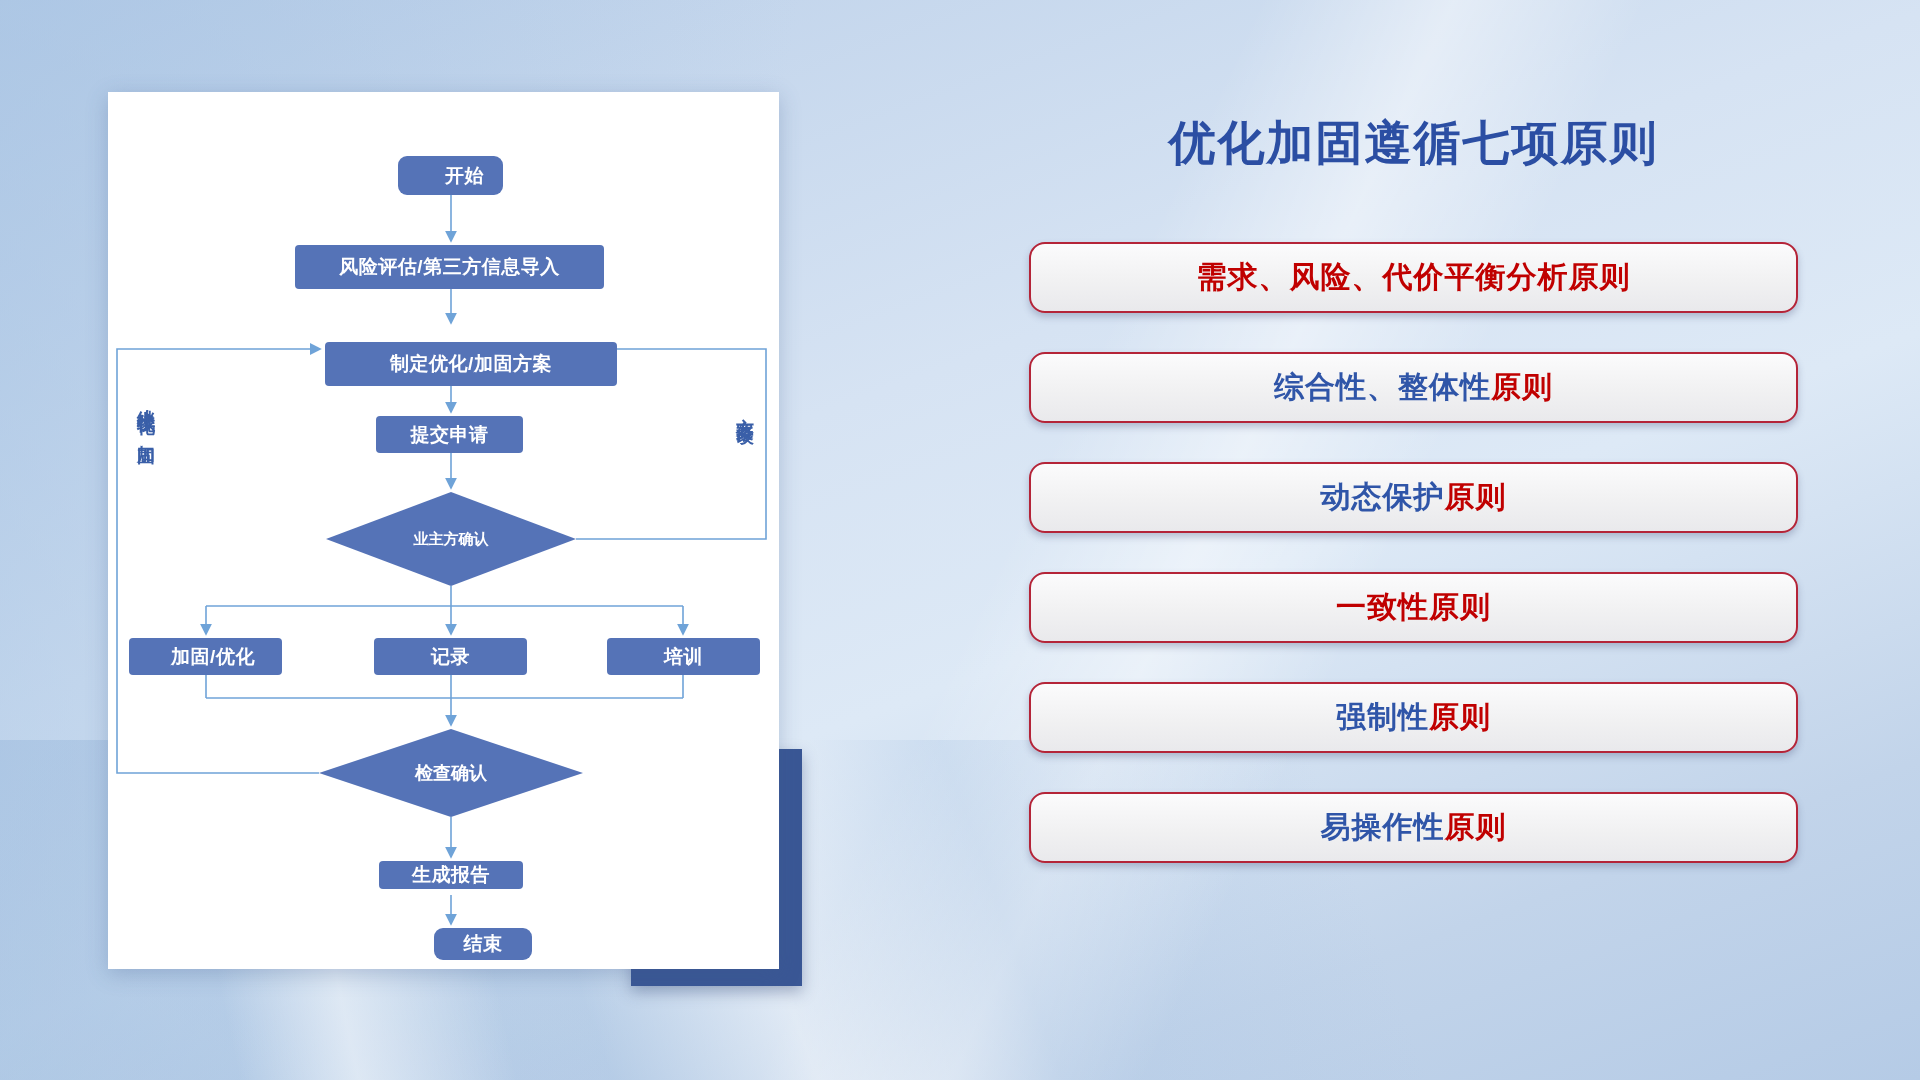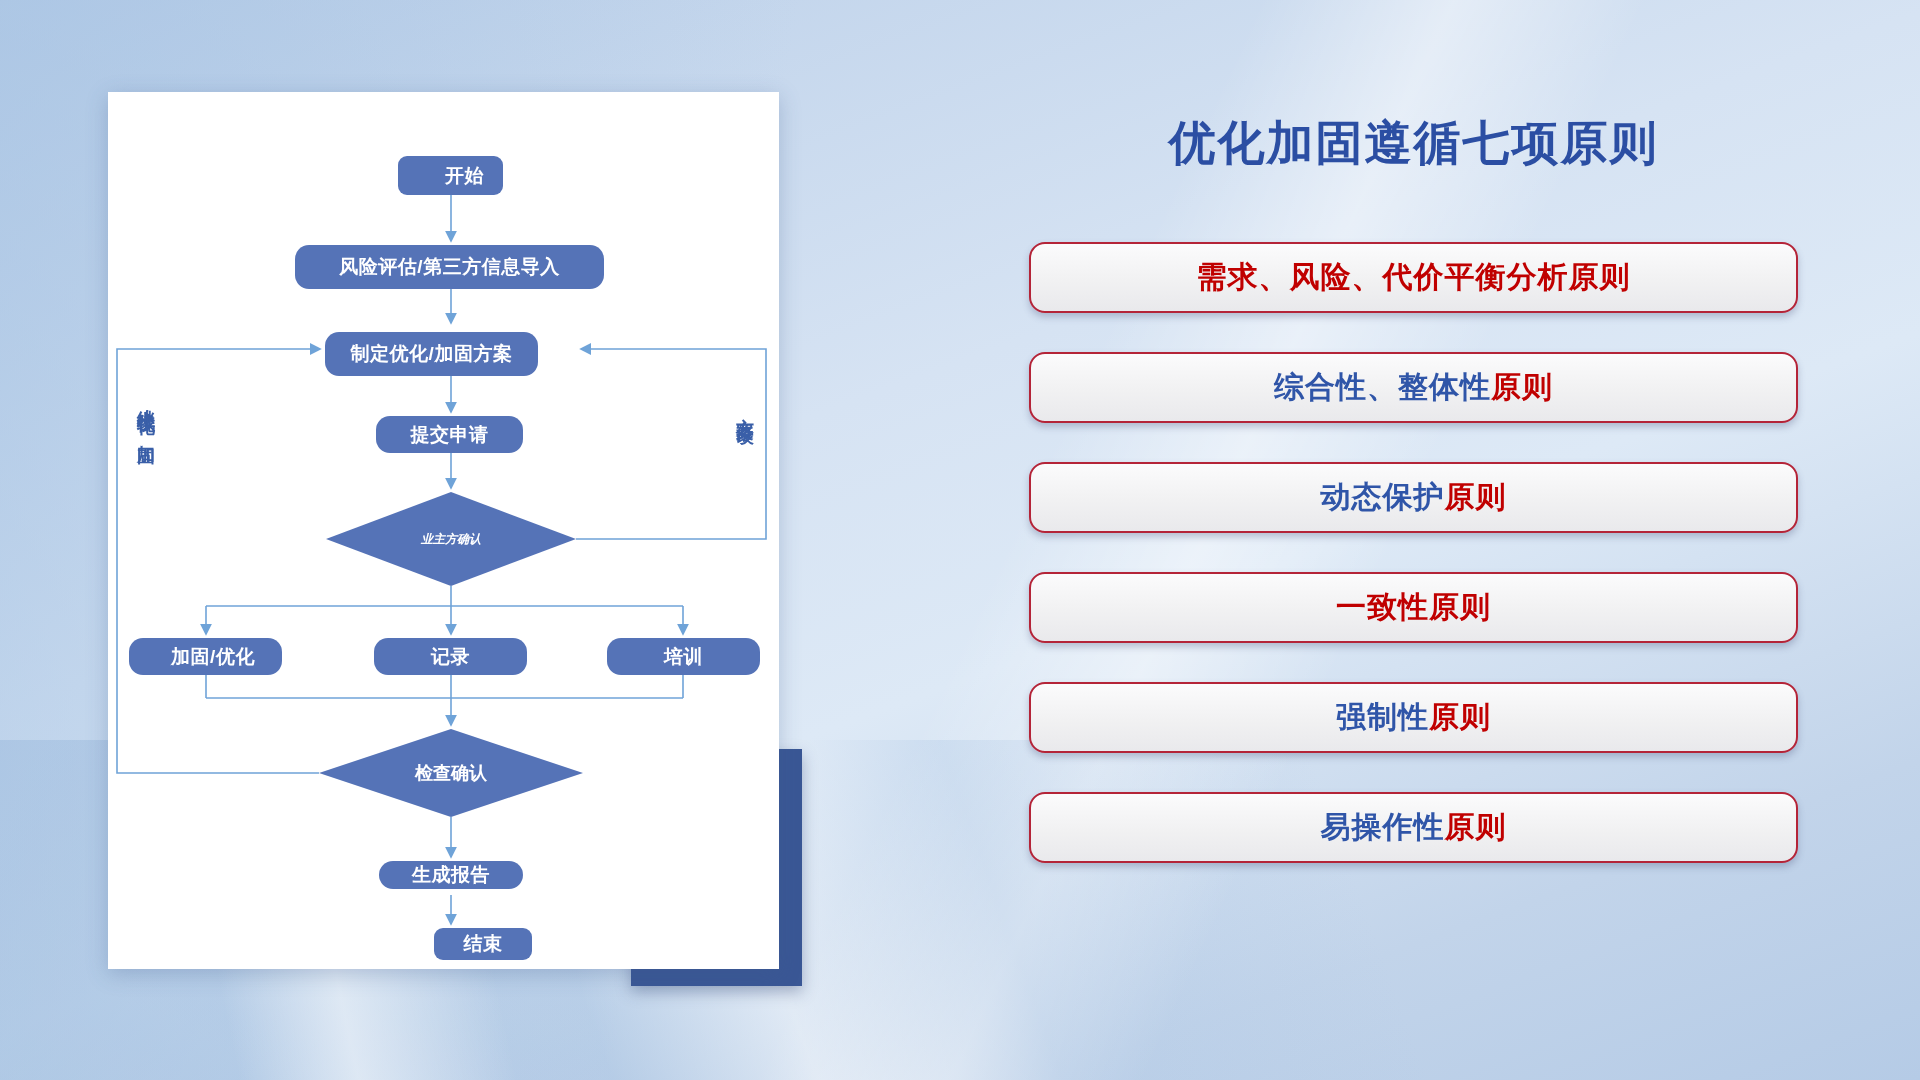--- a/index.html
+++ b/index.html
@@ -32,21 +32,21 @@
     box-shadow: 0 5px 20px rgba(60,90,140,0.28);
   }
   .flow-lines { position: absolute; left: 0; top: 0; }
   .node {
     position: absolute;
     background: var(--c-node-fill, #5573B7);
     color: #ffffff;
     font-weight: bold;
     font-size: 19px;
     display: flex; align-items: center; justify-content: center;
-    border-radius: 14px;
+    border-radius: 4px;
     white-space: nowrap;
     letter-spacing: 0.5px;
   }
   .node.pill { border-radius: 9px; }
   .diamond-text {
     position: absolute;
     color: #ffffff; font-weight: bold;
     display: flex; align-items: center; justify-content: center;
     white-space: nowrap;
   }
@@ -120,25 +120,25 @@
       <path d="M343,803 L343,832" marker-end="url(#arrow)"></path>
     </g>
     <polygon points="218,447 343,400 468,447 343,494" style="fill: var(--c-node-fill, #5573B7);"></polygon>
     <polygon points="211,681 343,637 475,681 343,725" style="fill: var(--c-node-fill, #5573B7);"></polygon>
   </svg>
 
   <div class="node pill" style="left:290px; top:64px; width:105px; height:39px;padding-left:28px;">开始</div>
 
   <div class="node" style="left:187px; top:153px; width:309px; height:44px;">风险评估/第三方信息导入</div>
 
-  <div class="node" style="left:217px; top:240px; width:213px; height:44px;">制定优化/加固方案</div>
+  <div class="node" style="left:217px; top:250px; width:292px; height:44px;">制定优化/加固方案</div>
 
   <div class="node" style="left:268px; top:324px; width:147px; height:37px;">提交申请</div>
 
-  <div class="diamond-text" style="left:243px; top:433px; width:200px; height:28px; font-size:12px;font-style:italic;">业主方确认</div>
+  <div class="diamond-text" style="left:243px; top:433px; width:200px; height:28px; font-size:15px;">业主方确认</div>
 
   <div class="node" style="left:21px; top:546px; width:153px; height:37px;padding-left:15px;">加固/优化</div>
 
   <div class="node" style="left:266px; top:546px; width:153px; height:37px;">记录</div>
 
   <div class="node" style="left:499px; top:546px; width:153px; height:37px;">培训</div>
 
   <div class="diamond-text" style="left:243px; top:667px; width:200px; height:28px; font-size:18px;">检查确认</div>
 
   <div class="node" style="left:271px; top:769px; width:144px; height:28px;font-family:Liberation Serif, serif;">生成报告</div>

